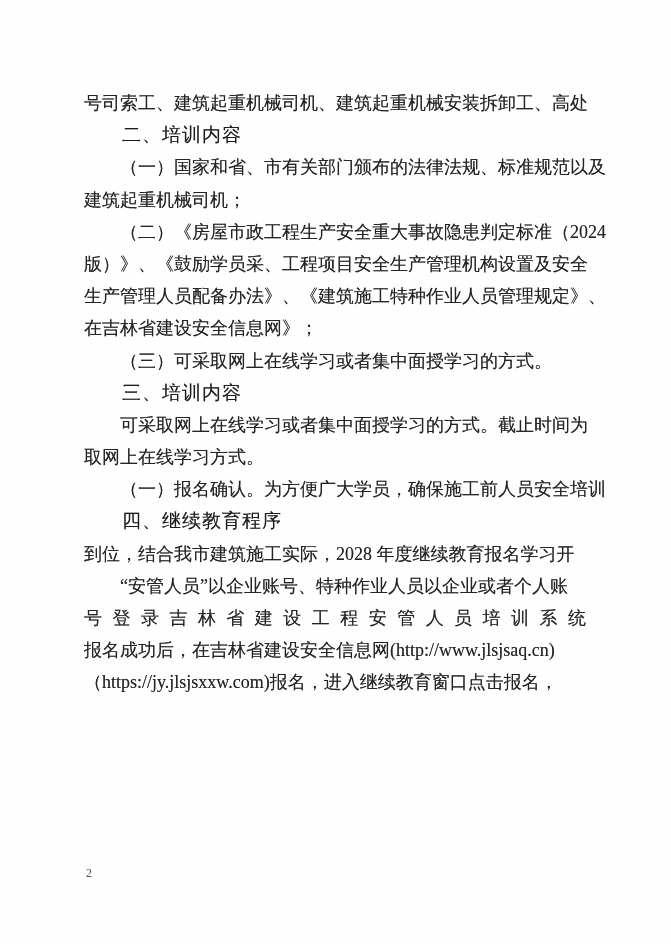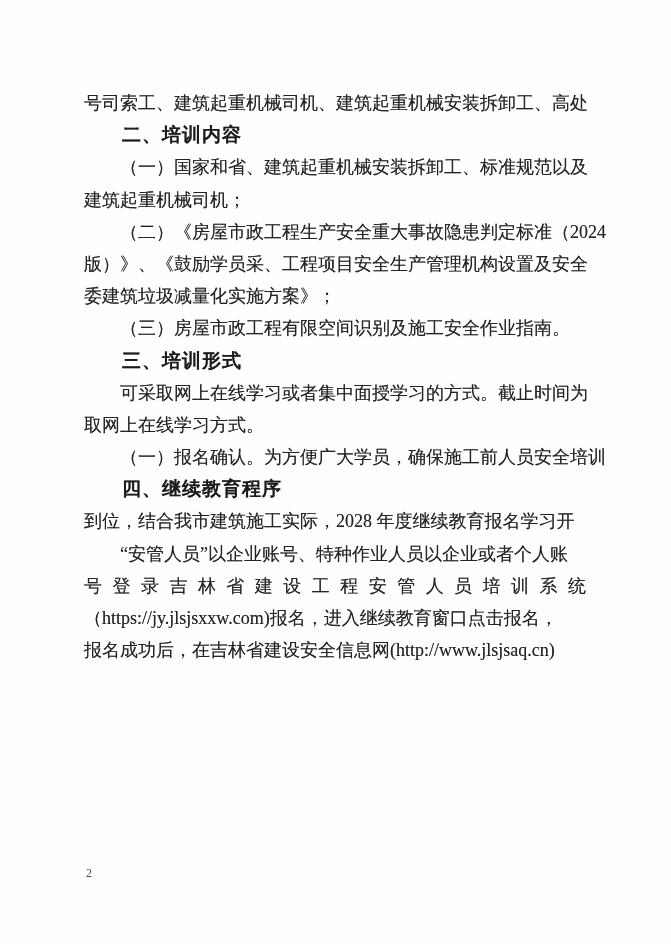--- a/index.html
+++ b/index.html
@@ -30,21 +30,21 @@
     letter-spacing: 0px;
     color: #242424;
     text-shadow: 0 0 0.6px rgba(50,50,50,0.55);
   }
   .line.indent {
     padding-left: 36px;
   }
   .line.heading {
     padding-left: 38px;
     font-family: "Liberation Sans", "DejaVu Sans", sans-serif;
-    font-weight: bold;
+    font-weight: normal;
     font-size: 19px;
     color: #1c1c1c;
     letter-spacing: 1px;
   }
   .line.spread {
     white-space: normal;
     text-align: justify;
     text-align-last: justify;
     width: 502px;
   }
@@ -57,31 +57,32 @@
     color: #4a4a4a;
   }
 </style>
 </head>
 <body>
 
 <div class="page">
   <div class="doc-body">
     <div class="line">号司索工、建筑起重机械司机、建筑起重机械安装拆卸工、高处</div>
     <div class="line heading">二、培训内容</div>
-    <div class="line indent">（一）国家和省、建筑起重机械安装拆卸工、标准规范以及</div>
+    <div class="line indent">（一）国家和省、市有关部门颁布的法律法规、标准规范以及</div>
     <div class="line">建筑起重机械司机；</div>
     <div class="line indent">（二）《房屋市政工程生产安全重大事故隐患判定标准（2024</div>
     <div class="line">版）》、《鼓励学员采、工程项目安全生产管理机构设置及安全</div>
-    <div class="line">委建筑垃圾减量化实施方案》；</div>
-    <div class="line indent">（三）房屋市政工程有限空间识别及施工安全作业指南。</div>
-    <div class="line heading">三、培训形式</div>
+    <div class="line">生产管理人员配备办法》、《建筑施工特种作业人员管理规定》、</div>
+    <div class="line">在吉林省建设安全信息网》；</div>
+    <div class="line indent">（三）可采取网上在线学习或者集中面授学习的方式。</div>
+    <div class="line heading">三、培训内容</div>
     <div class="line indent">可采取网上在线学习或者集中面授学习的方式。截止时间为</div>
     <div class="line">取网上在线学习方式。</div>
     <div class="line indent">（一）报名确认。为方便广大学员，确保施工前人员安全培训</div>
     <div class="line heading">四、继续教育程序</div>
     <div class="line">到位，结合我市建筑施工实际，2028 年度继续教育报名学习开</div>
     <div class="line indent">“安管人员”以企业账号、特种作业人员以企业或者个人账</div>
     <div class="line spread">号登录吉林省建设工程安管人员培训系统</div>
+    <div class="line">报名成功后，在吉林省建设安全信息网(http://www.jlsjsaq.cn)</div>
     <div class="line">（https://jy.jlsjsxxw.com)报名，进入继续教育窗口点击报名，</div>
-    <div class="line">报名成功后，在吉林省建设安全信息网(http://www.jlsjsaq.cn)</div>
   </div>
   <div class="page-number">2</div>
 </div>
 
 </body></html>

